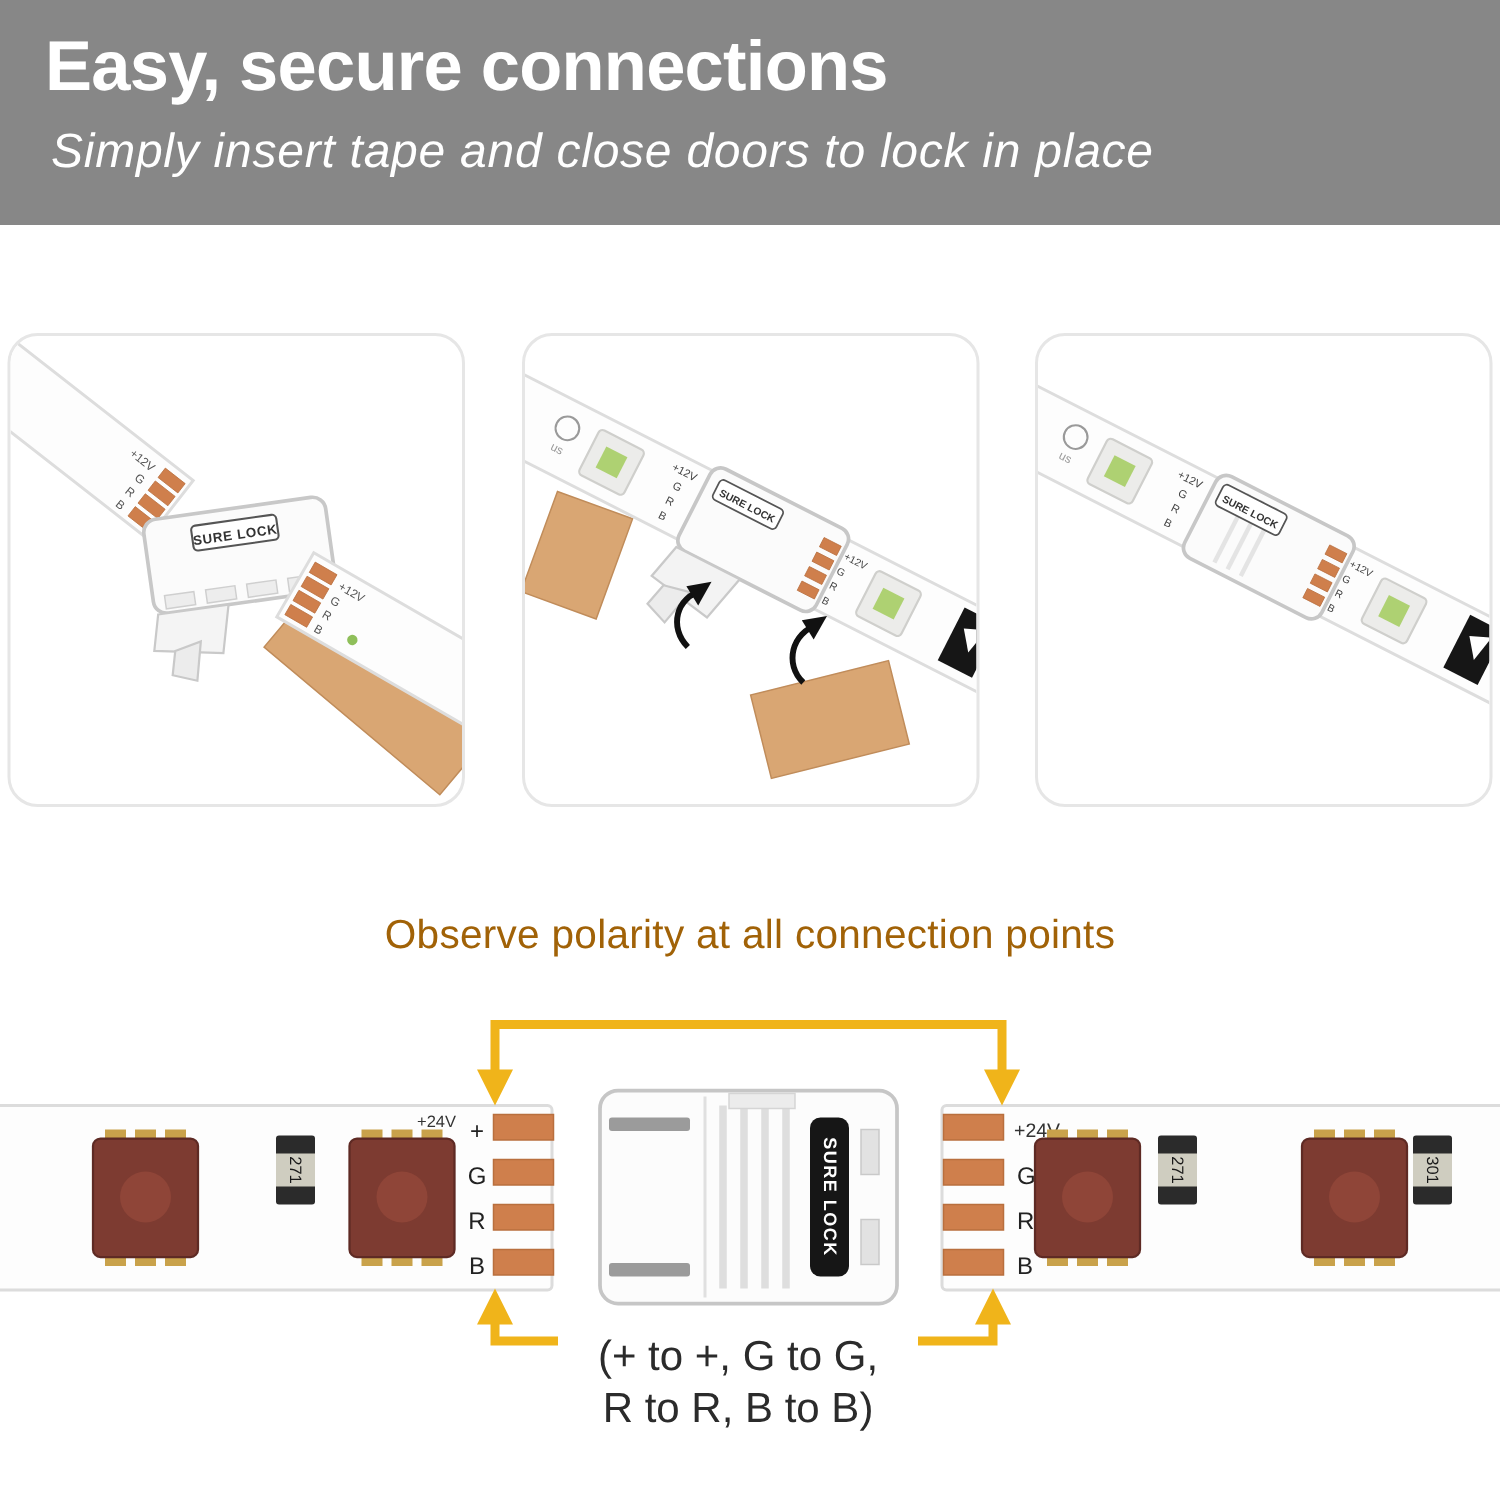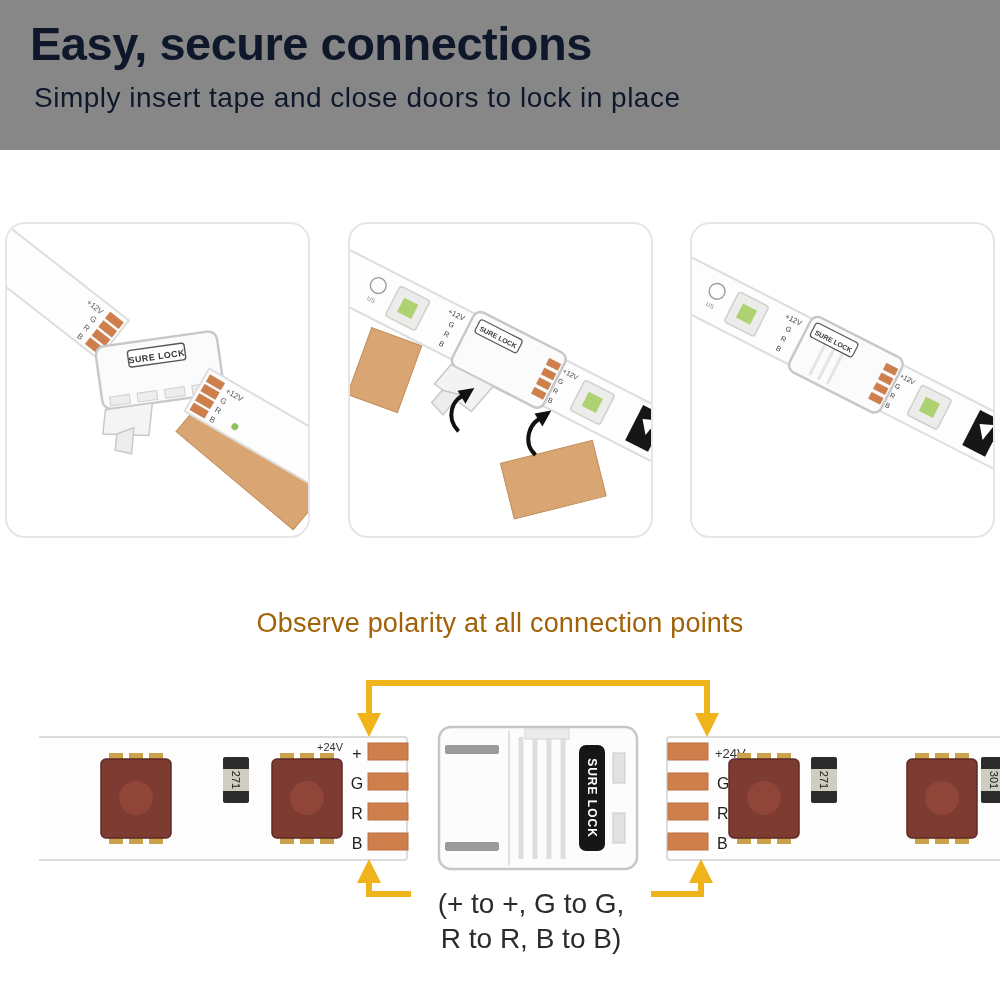--- a/index.html
+++ b/index.html
@@ -8,47 +8,47 @@
     font-family:"Liberation Sans", sans-serif;
   }
   .page{width:1000px;height:1000px;position:relative;}
 
   
   .header{
     background:#878787;height:150px;box-sizing:border-box;
     padding:18px 0 0 30px;
   }
   .header h1{
-    margin:0;color:#0f172a;font-size:47px;font-weight:bold;
+    margin:0;color:#ffffff;font-size:47px;font-weight:bold;
     letter-spacing:-0.5px;line-height:1.1;
   }
   .header p{
-    margin:12px 0 0 4px;color:#0f172a;
-    font-size:28px;letter-spacing:0.5px;
+    margin:12px 0 0 4px;color:#ffffff;font-style:italic;
+    font-size:32px;letter-spacing:0.5px;
   }
 
   
   .panels{
     display:flex;justify-content:space-between;
     padding:0 5px;margin-top:72px;
   }
   .panel{
     width:305px;height:316px;box-sizing:border-box;
     border:2px solid #e6e6e6;border-radius:20px;background:#ffffff;
     overflow:hidden;
   }
   .panel svg{display:block;width:100%;height:100%;}
 
   
   .polarity-heading{
     margin:70px 0 0;text-align:center;font-weight:400;
     font-size:27px;color:#a16207;letter-spacing:0.2px;
   }
 
-  .diagram{margin-top:22px;padding-left:39px;}
+  .diagram{margin-top:22px;}
   .diagram svg{display:block;}
 
   text{user-select:none;}
 </style>
 </head>
 <body>
 
 <div class="page">
 
   <div class="header">

